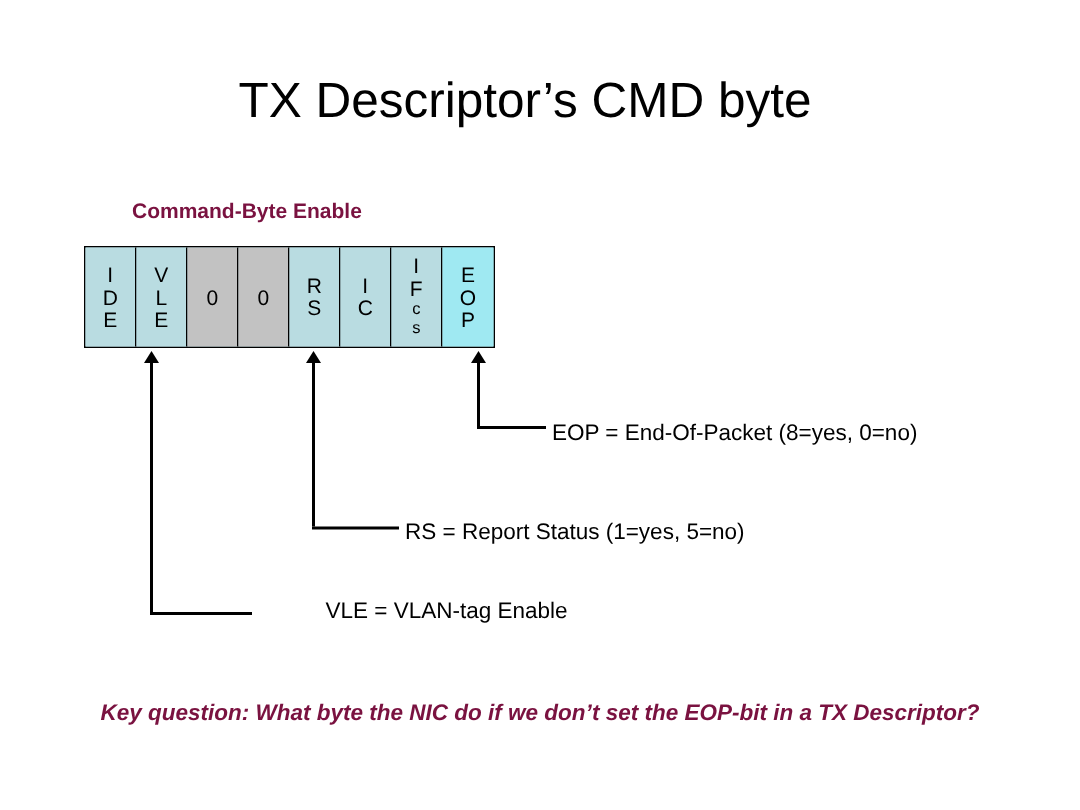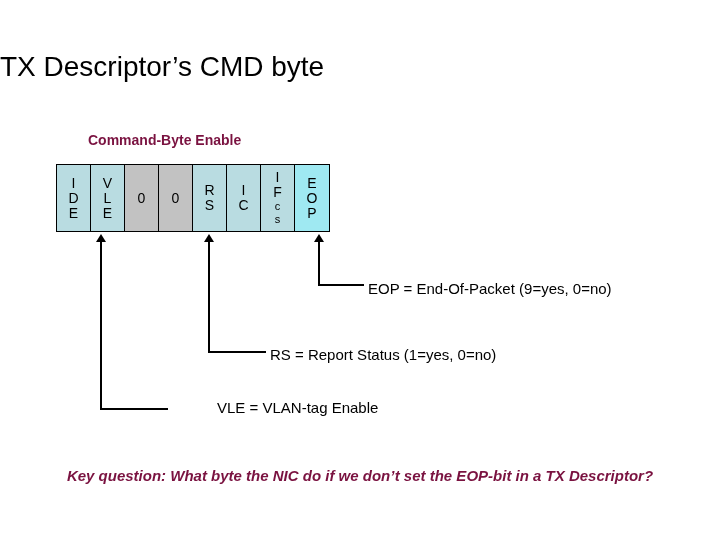--- a/index.html
+++ b/index.html
@@ -15,22 +15,22 @@
     font-family: "Liberation Sans", sans-serif;
     color: #000000;
   }
 
   
   #slide-title {
     position: absolute;
     left: 0;
     top: 48px;
     width: 700px;
-    text-align: left;
-    font-size: 28px;
+    text-align: center;
+    font-size: 33px;
     line-height: 38px;
     font-weight: 400;
     color: #000000;
     letter-spacing: 0px;
     white-space: nowrap;
   }
 
   
   #table-caption {
     position: absolute;
@@ -171,28 +171,28 @@
     <span class="ch">P</span>
   </div>
 
 </div>
 
 <div class="leader">
   <div class="arrow-up" style="left:314px; top:234px;"></div>
   <div class="vline" style="left:318px; top:241px; height:43px;"></div>
   <div class="hline" style="left:318px; top:284px; width:46px;"></div>
 </div>
-<div class="annotation" style="left:368px; top:279px;">EOP = End-Of-Packet (9=yes, 0=no)</div>
+<div class="annotation" style="left:368px; top:279px;">EOP = End-Of-Packet (8=yes, 0=no)</div>
 
 <div class="leader">
   <div class="arrow-up" style="left:204px; top:234px;"></div>
   <div class="vline" style="left:208px; top:241px; height:110px;"></div>
   <div class="hline" style="left:208px; top:351px; width:58px;"></div>
 </div>
-<div class="annotation" style="left:270px; top:345px;">RS = Report Status (1=yes, 0=no)</div>
+<div class="annotation" style="left:270px; top:345px;">RS = Report Status (1=yes, 5=no)</div>
 
 <div class="leader">
   <div class="arrow-up" style="left:96px; top:234px;"></div>
   <div class="vline" style="left:100px; top:241px; height:167px;"></div>
   <div class="hline" style="left:100px; top:408px; width:68px;"></div>
 </div>
 <div class="annotation" style="left:174px; top:398px;margin-left:43px;">VLE = VLAN-tag Enable</div>
 
 <div id="key-question">Key question: What byte the NIC do if we don’t set the EOP-bit in a TX Descriptor?</div>
 

